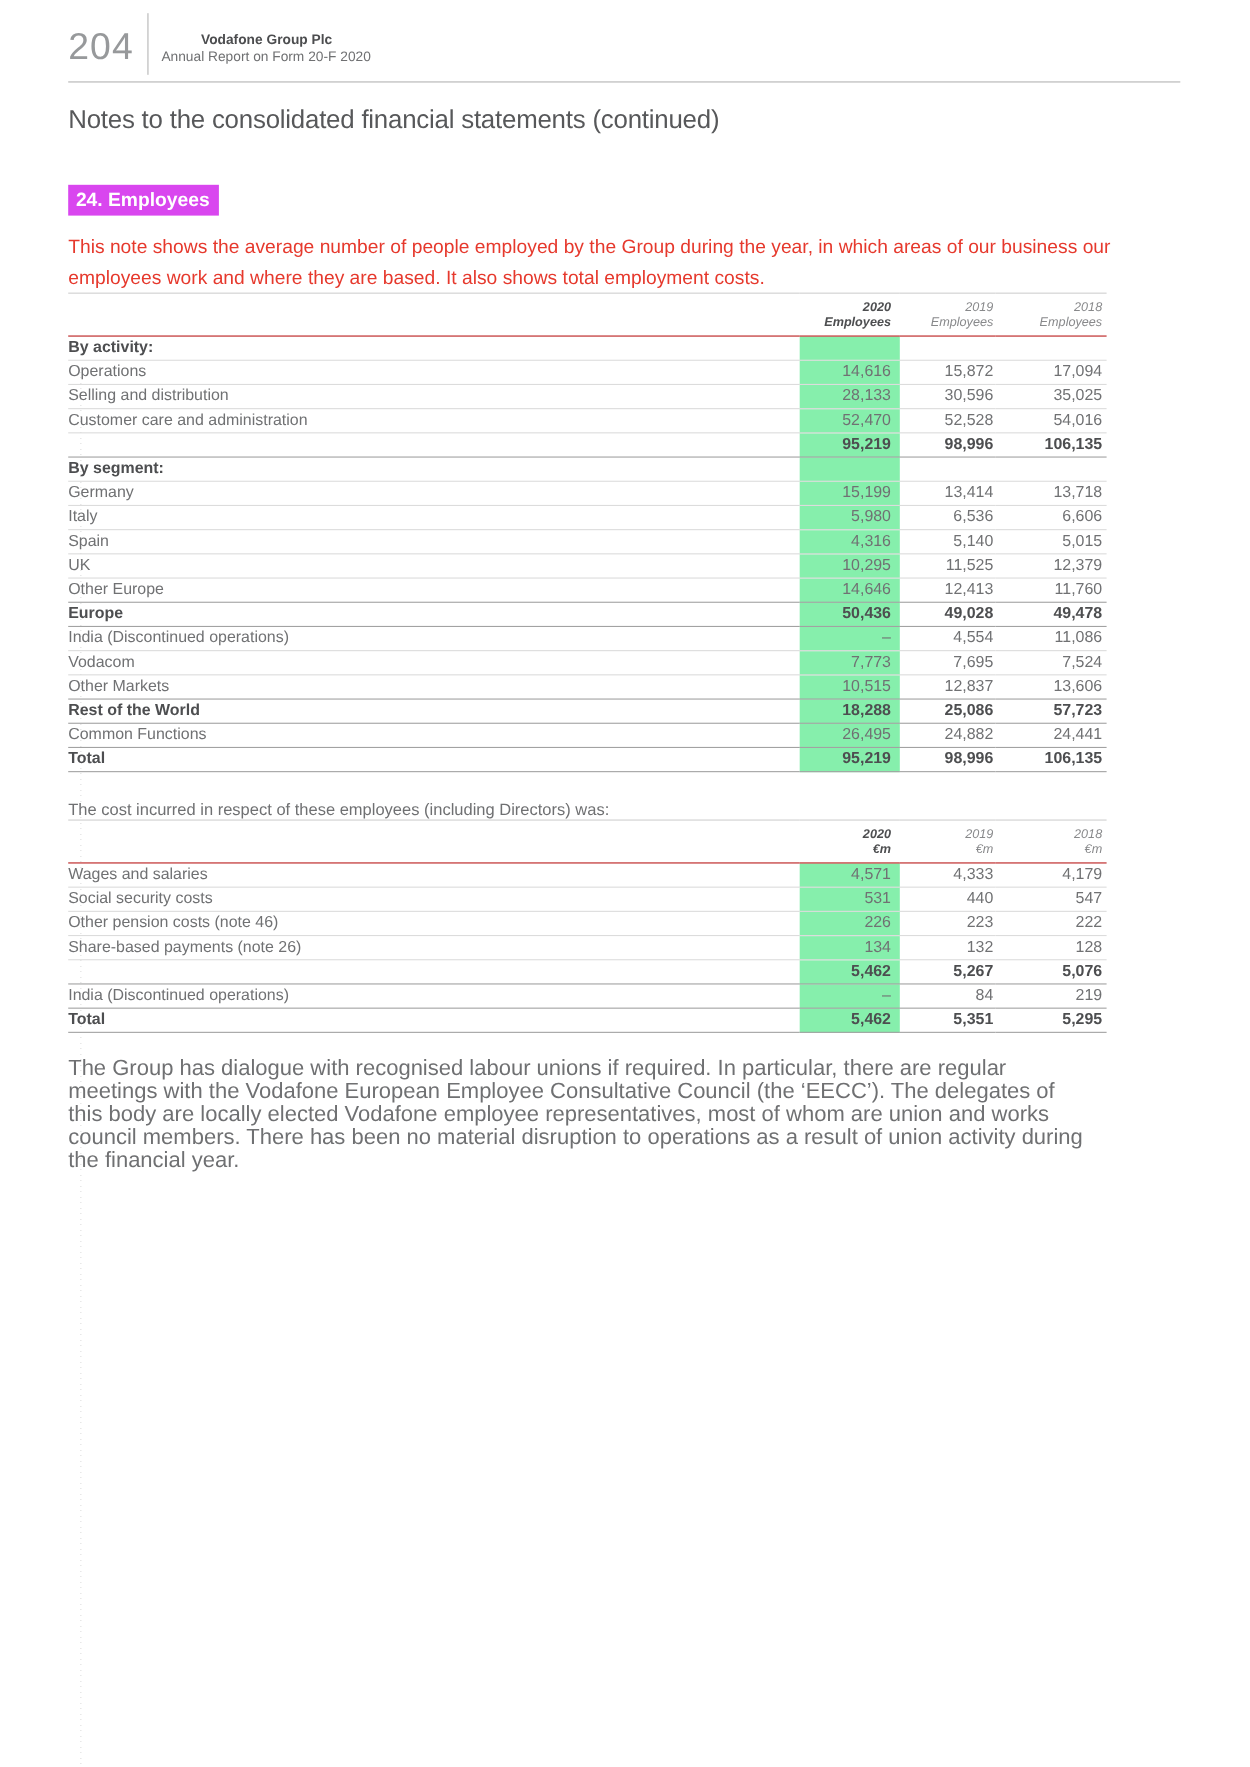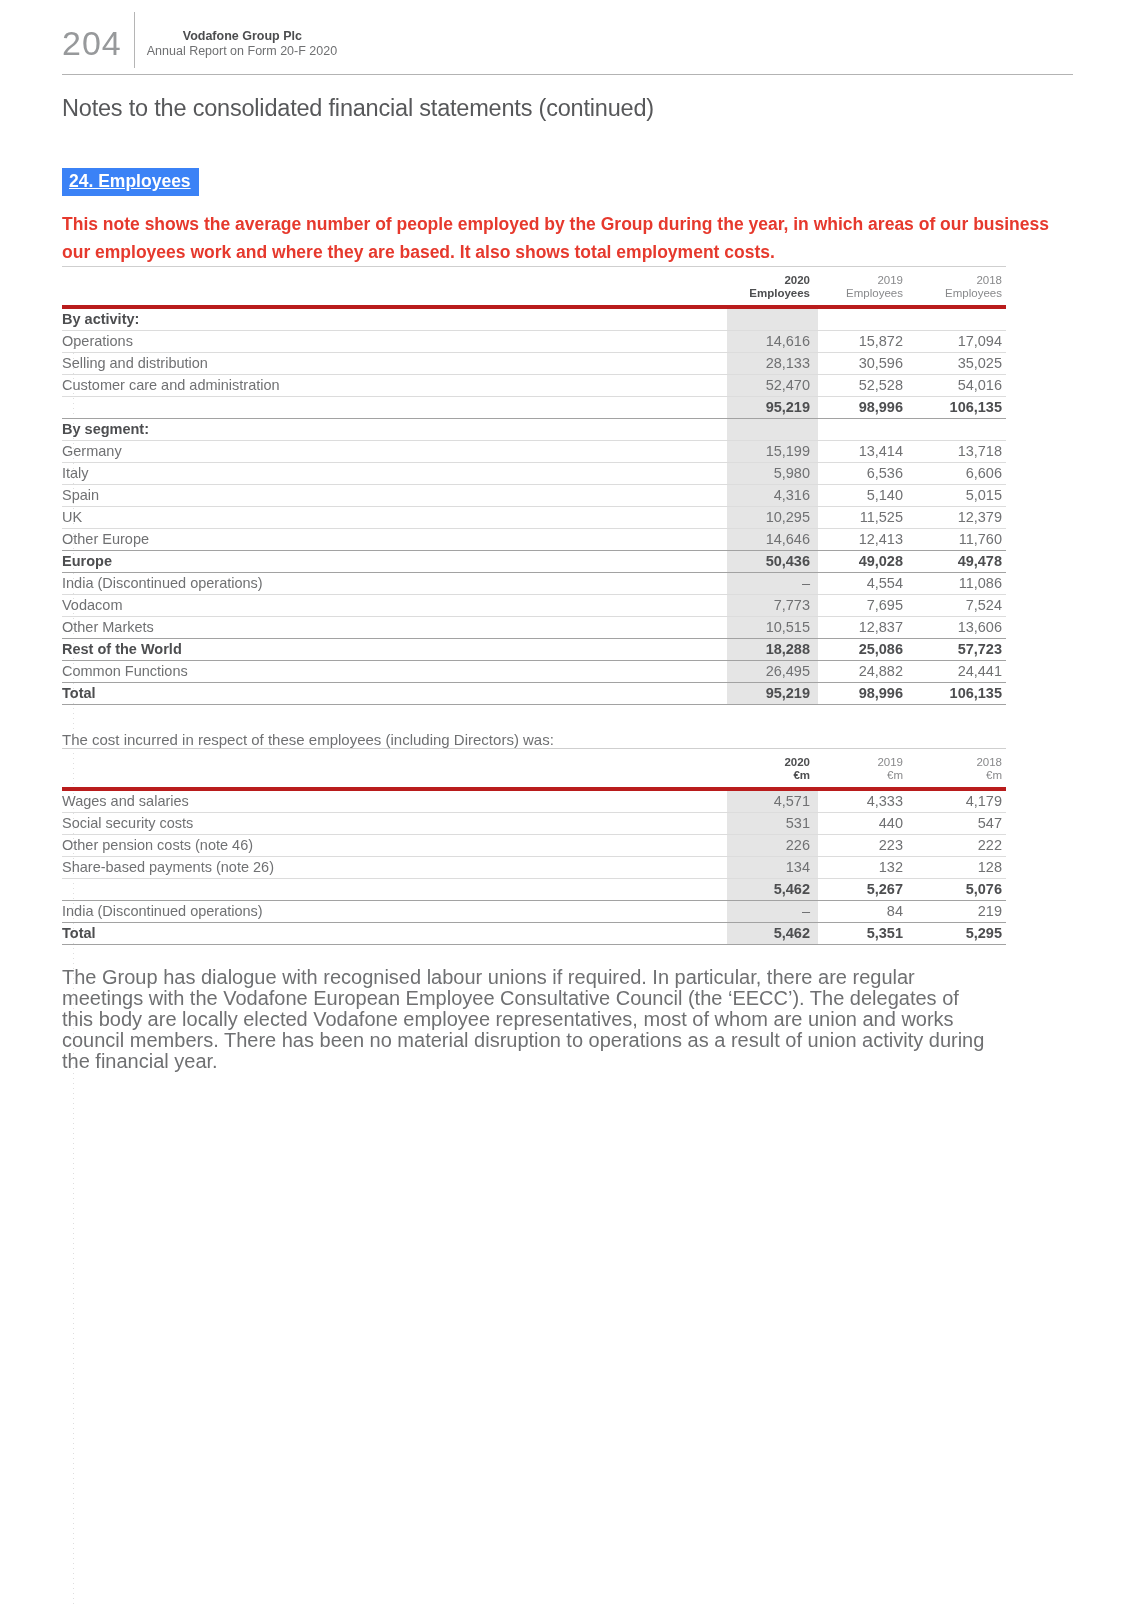--- a/index.html
+++ b/index.html
@@ -23,36 +23,36 @@
   .brand-name { font-size:12.5px; font-weight:700; color:#4c4d4f; line-height:16px;margin-left:36px; }
   .brand-report { font-size:12.5px; color:#6f7072; line-height:15px; }
   .header-rule { margin:0 63px 0 62px; border:0; border-top:1px solid #b3b3b3; }
 
   
   .doc-title { font-size:23.5px; font-weight:400; color:#57585a; margin:20px 62px 0 62px; letter-spacing:-0.2px; }
   .section-chip {
     display:inline-block; margin:46px 0 0 62px; padding:3px 8px 5px 7px;
     font-size:17.5px; font-weight:700; color:#ffffff; line-height:20px;
   }
-  .intro-red { margin:15px 62px 0 62px; max-width:1005px; font-size:17.5px; line-height:27.5px;font-weight:bold; }
+  .intro-red { margin:15px 62px 0 62px; max-width:1005px; font-size:17.5px; line-height:27.5px; }
 
   
   table.fin { border-collapse:collapse; table-layout:fixed; width:944px; margin:0 0 0 62px; border-bottom:1px solid #a2a2a2; }
-  table.fin thead tr { border-top:1px solid #cfcfcf; border-bottom:4px solid #b91c1c; }
+  table.fin thead tr { border-top:1px solid #cfcfcf; border-bottom:1px solid #b91c1c;font-style:italic; }
   table.fin th { vertical-align:bottom; padding:7px 0 5px 0; font-size:11.5px; line-height:13px; text-align:right; font-weight:400; color:#88898b; }
   table.fin th.emph { font-weight:700; color:#4d4e50; }
   table.fin tbody tr { border-top:1px solid #dcdcdc; height:22px; }
   table.fin tbody tr.first { border-top:1px solid #c4c4c4; }
   table.fin tbody tr.heavy { border-top:1px solid #a2a2a2; }
   table.fin td { font-size:14.5px; color:#707173; padding:2px 0; line-height:17px; }
   table.fin td.num { text-align:right; }
   table.fin td.c2020, table.fin th.c2020 { padding-right:8px; }
   table.fin td.c2019, table.fin th.c2019 { padding-right:2px; }
   table.fin td.c2018, table.fin th.c2018 { padding-right:4px; }
-  table.fin tbody td.c2020 { background:#e5e5e5;text-align:right; }
+  table.fin tbody td.c2020 { background:#86efac;text-align:right; }
   table.fin tr.r-section td, table.fin tr.r-bold td { font-weight:700; color:#4d4e50;margin-top:28px; }
   table.fin tr.r-subtotal td.num { font-weight:700; color:#4d4e50; }
 
   .tbl-1 { margin-top:41px; }
   .costs-intro { margin:26px 62px 0 62px; font-size:15px; color:#6f7072; }
   .tbl-2 { margin-top:16px; }
   .footer-para { margin:22px 62px 0 62px; max-width:925px; font-size:20px; line-height:21px; color:#6f7072; }
 </style>
 </head>
 <body>
@@ -66,21 +66,21 @@
     <div class="hdr-divider"></div>
     <div class="brand-block">
       <div class="brand-name">Vodafone Group Plc</div>
       <div class="brand-report">Annual Report on Form 20-F 2020</div>
     </div>
   </header>
   <hr class="header-rule">
 
   <h1 class="doc-title">Notes to the consolidated financial statements (continued)</h1>
 
-  <div class="section-chip" style="background: #3b82f6; text-decoration: underline;">24. Employees</div>
+  <div class="section-chip" style="background: #d946ef;">24. Employees</div>
 
   <p class="intro-red" style="color: rgb(230, 57, 45);">This note shows the average number of people employed by the Group during the year, in which areas of our business our employees work and where they are based. It also shows total employment costs.</p>
 
   <table class="fin tbl-1" id="employees-table">
     <colgroup>
         <col style="width:665px">
         <col style="width:91px">
         <col style="width:87px">
         <col style="width:101px">
       </colgroup>

